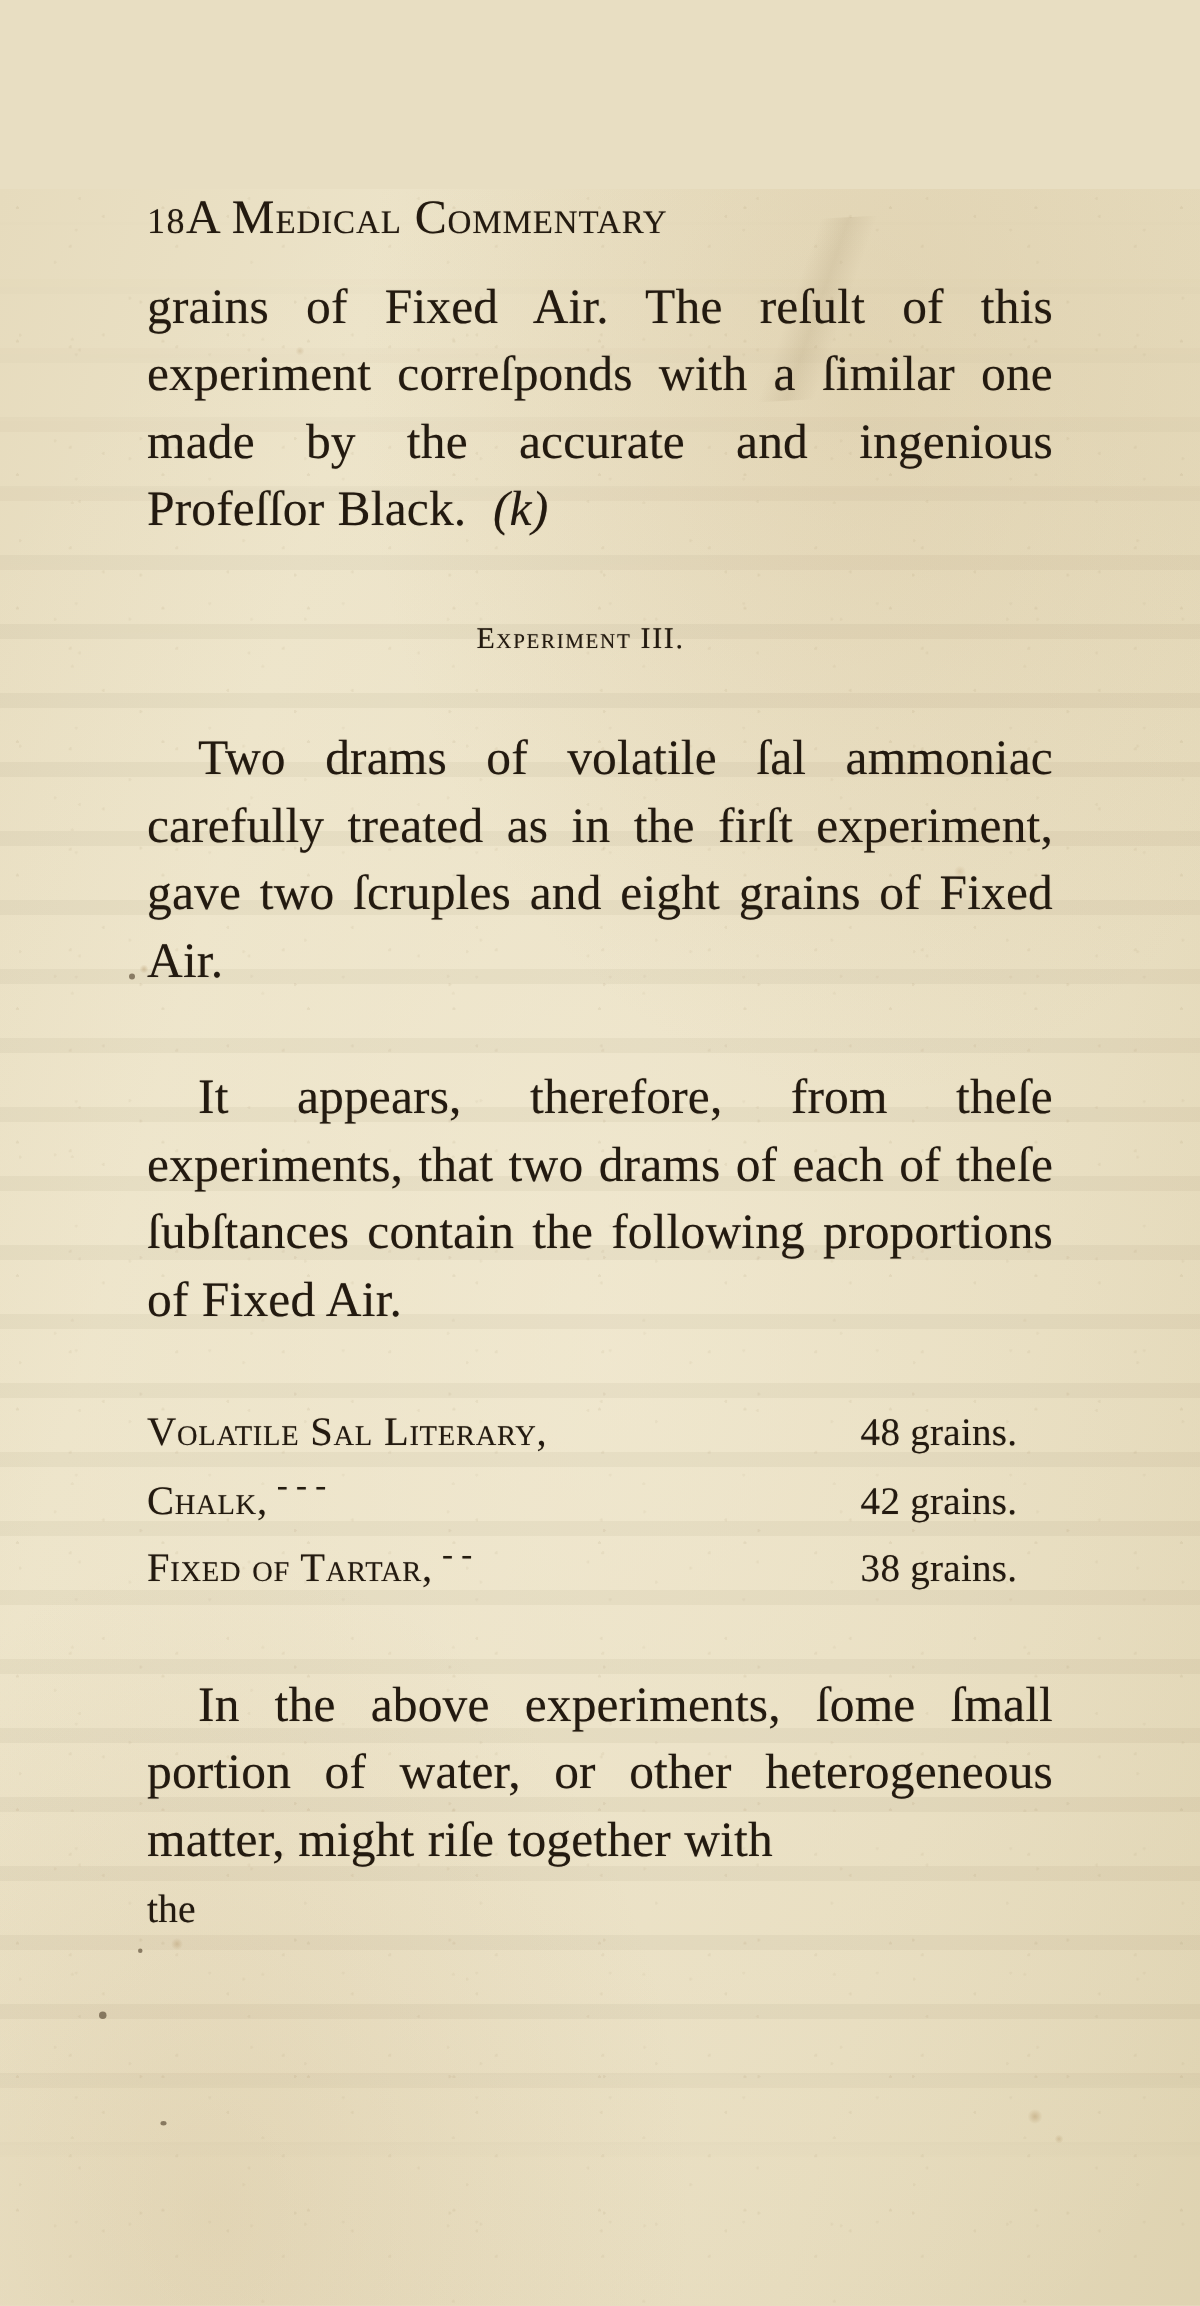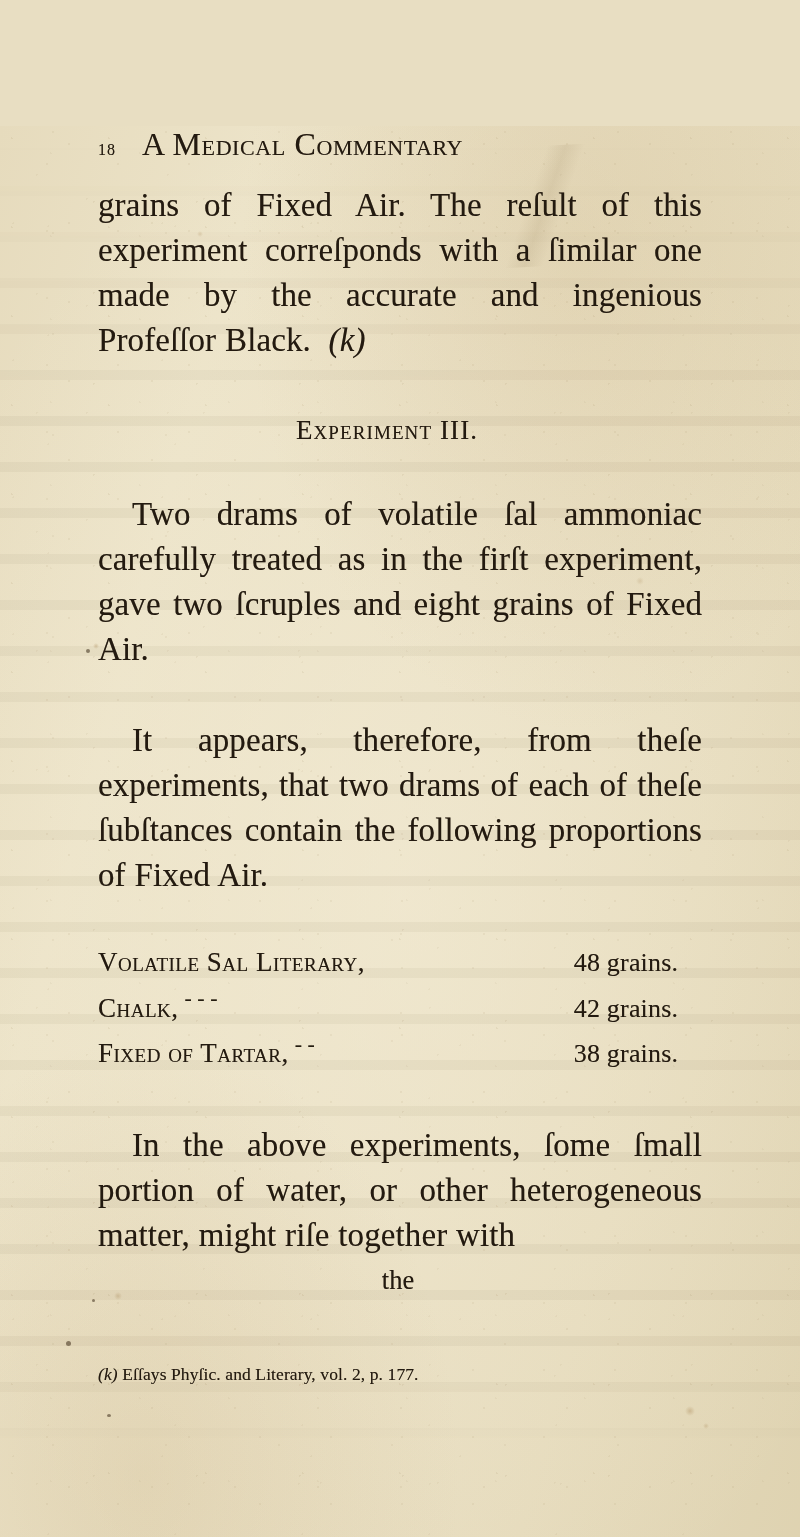--- a/index.html
+++ b/index.html
@@ -103,22 +103,21 @@
   
   .running-head {
     margin-top: 126px;
     display: flex;
     align-items: baseline;
     font-size: 25px;
     letter-spacing: .3px;
     white-space: nowrap;
   }
   .folio {
-    font-size: 16px;
-    margin-right: 26px;
+    font-size: 24px;
     letter-spacing: 1px;
   }
   .head-title {
     font-variant: small-caps;
     font-size: 32px;
     letter-spacing: .6px;
   }
 
   
   p.body {
@@ -132,21 +131,21 @@
   }
   p.cont { margin-top: 20px; }
   p.indent { text-indent: 34px; }
 
   .para-gap-lg { height: 46px; }
 
   
   .exp-heading {
     text-align: center;
     font-variant: small-caps;
-    font-size: 27px;
+    font-size: 20px;
     letter-spacing: 1.1px;
     margin: 52px 0 0 0;
     padding-right: 26px;
   }
 
   
   .data-list {
     margin: 42px 0 0 0;
     padding: 0;
     list-style: none;
@@ -179,21 +178,21 @@
   }
   .amount {
     flex: 0 0 auto;
     text-align: center;
     width: 152px;
     letter-spacing: .2px;
   }
 
   
   .catchword {
-    text-align: center;
+    text-align: left;
     font-size: 26.5px;
     line-height: 45px;
     margin: 0;
     padding-right: 4px;
   }
 
   
   .footnote {
     margin: 58px 0 0 0;
     font-size: 17.5px;
@@ -268,19 +267,15 @@
         <span class="amount">38 grains.</span>
       </li>
     </ul>
 
     <div class="para-gap-lg"></div>
 
     <p class="body indent ink">In the above experiments, ſome ſmall portion of water, or other heterogeneous matter, might riſe together with</p>
 
     <p class="catchword ink">the</p>
 
-    <div class="footnote ink">
-      <i class="fn-mark">(k)</i>
-      <span>Eſſays Phyſic. and Literary, vol. 2, p. 177.</span>
-    </div>
 
   </div>
 </div>
 
 </body></html>

